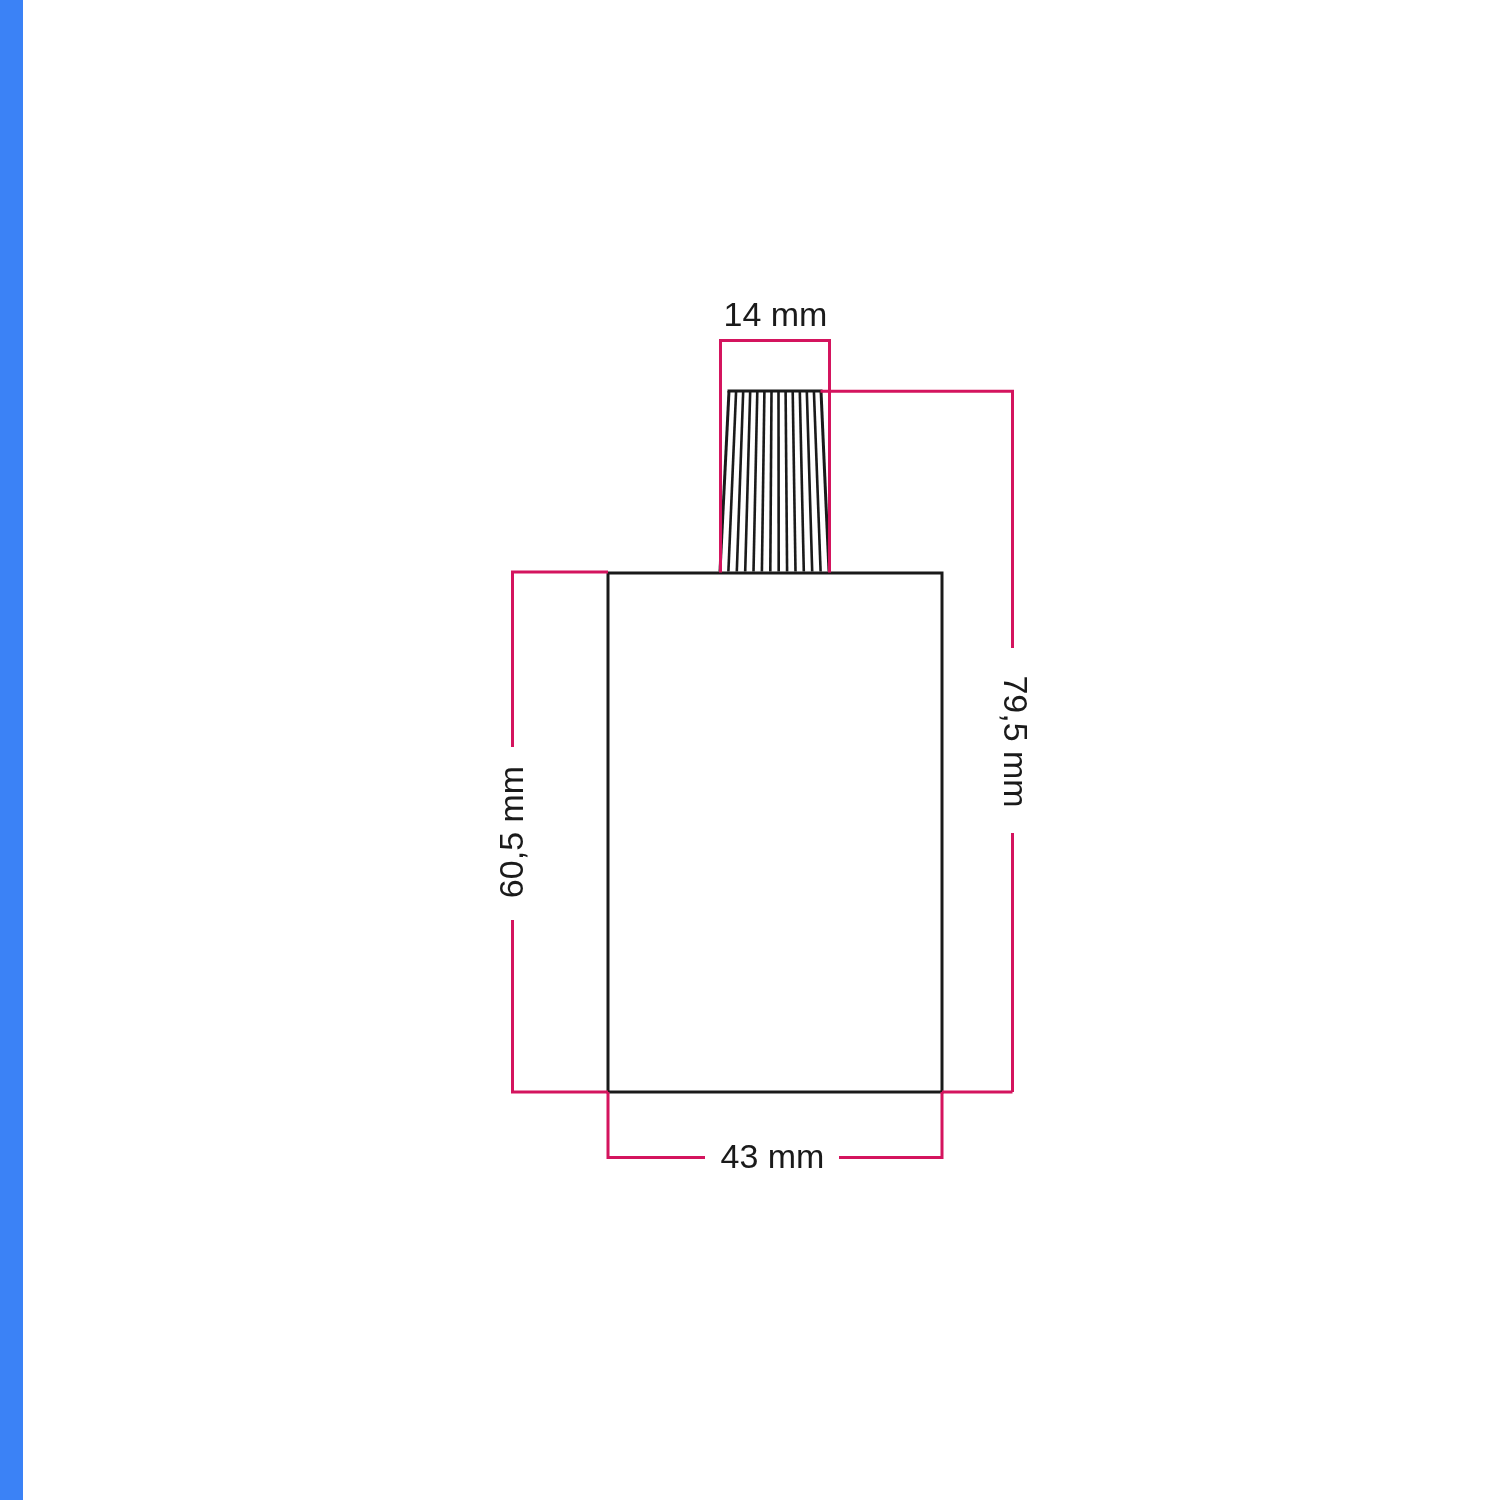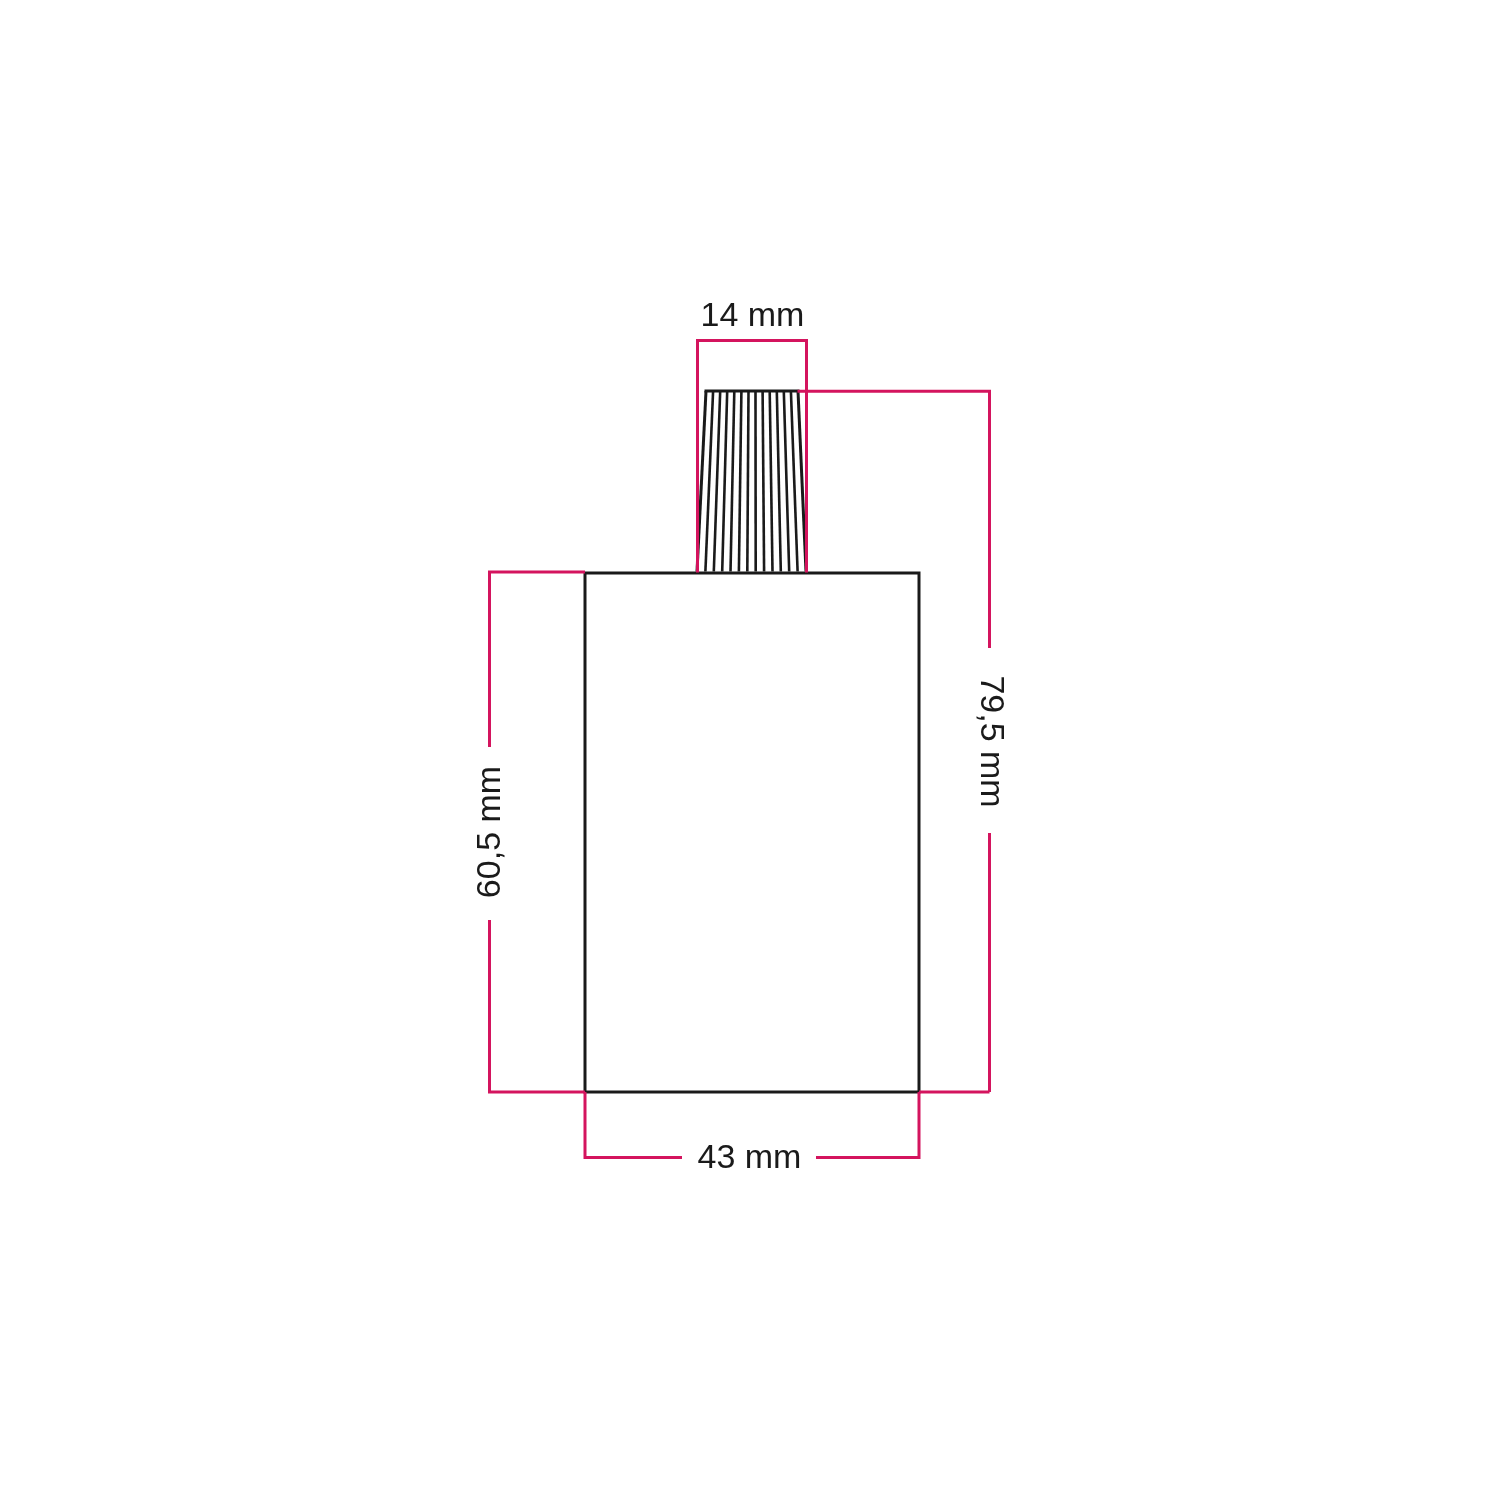--- a/index.html
+++ b/index.html
@@ -1,16 +1,16 @@
 <!DOCTYPE html>
 <html><head>
 <meta charset="utf-8">
 <style>
   html,body{margin:0;padding:0;background:#ffffff;}
-  .canvas{position:relative;width:1288px;height:1500px;background:#3b82f6;overflow:hidden;}
+  .canvas{position:relative;width:1288px;height:1500px;background:#3b82f6;overflow:hidden;padding-left:23px;}
   text{font-family:"Liberation Sans", sans-serif;font-size:34px;fill:#1a1a1a;}
 </style>
 </head>
 <body>
 <div class="canvas">
 <svg width="1500" height="1500" viewBox="0 0 1500 1500" xmlns="http://www.w3.org/2000/svg">
 
   <rect x="0" y="0" width="1500" height="1500" fill="#ffffff"></rect>
 
   <rect x="585" y="573" width="334" height="519" fill="#ffffff" stroke="#1a1a1a" stroke-width="3"></rect>

